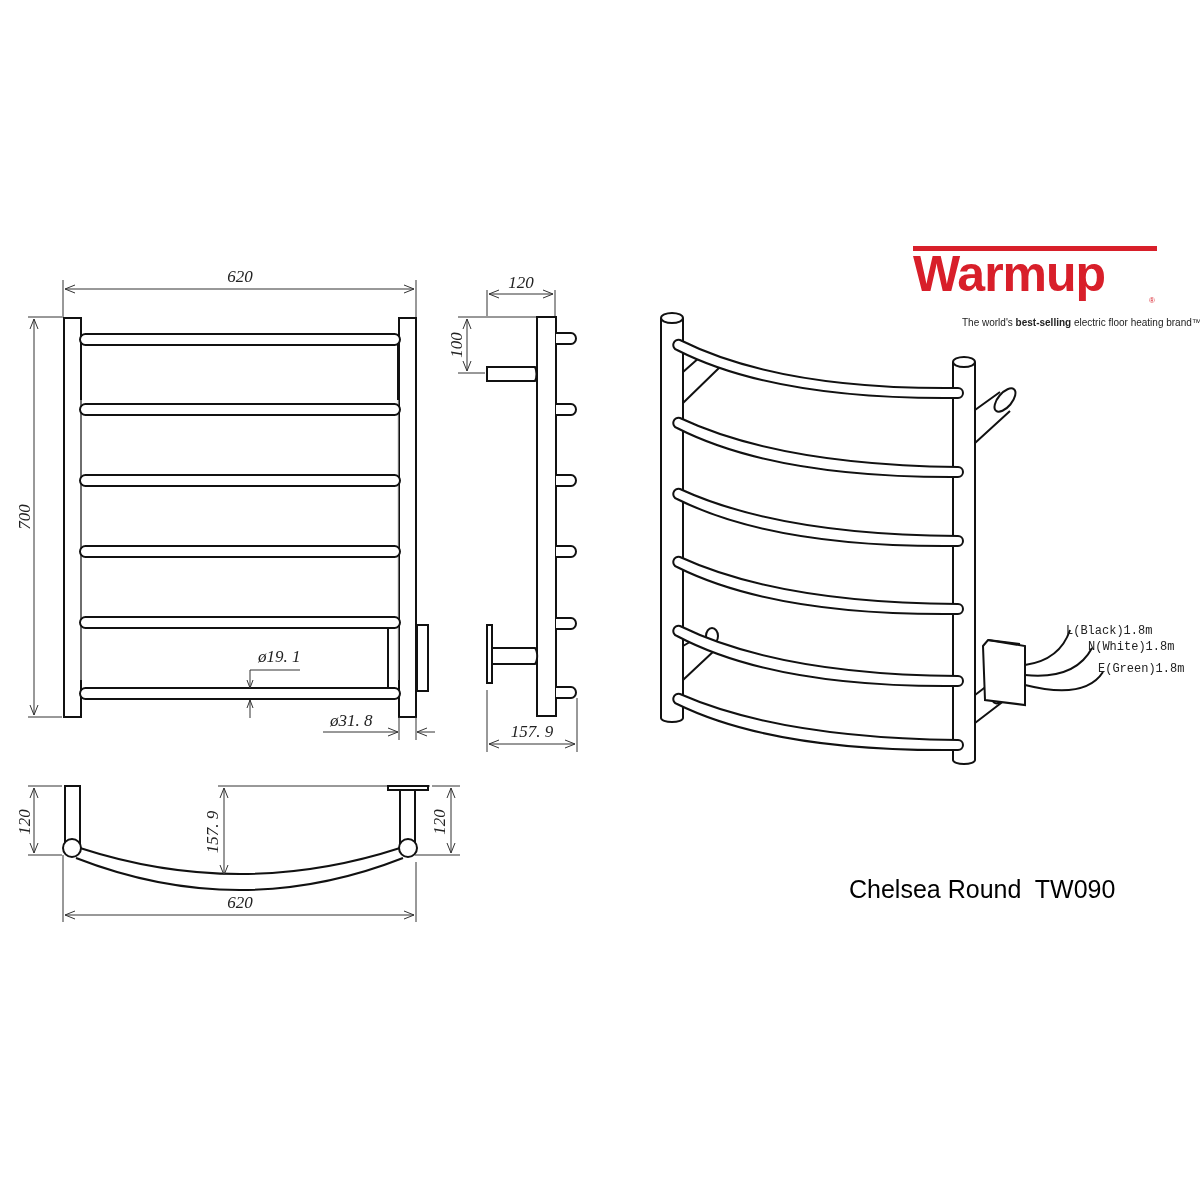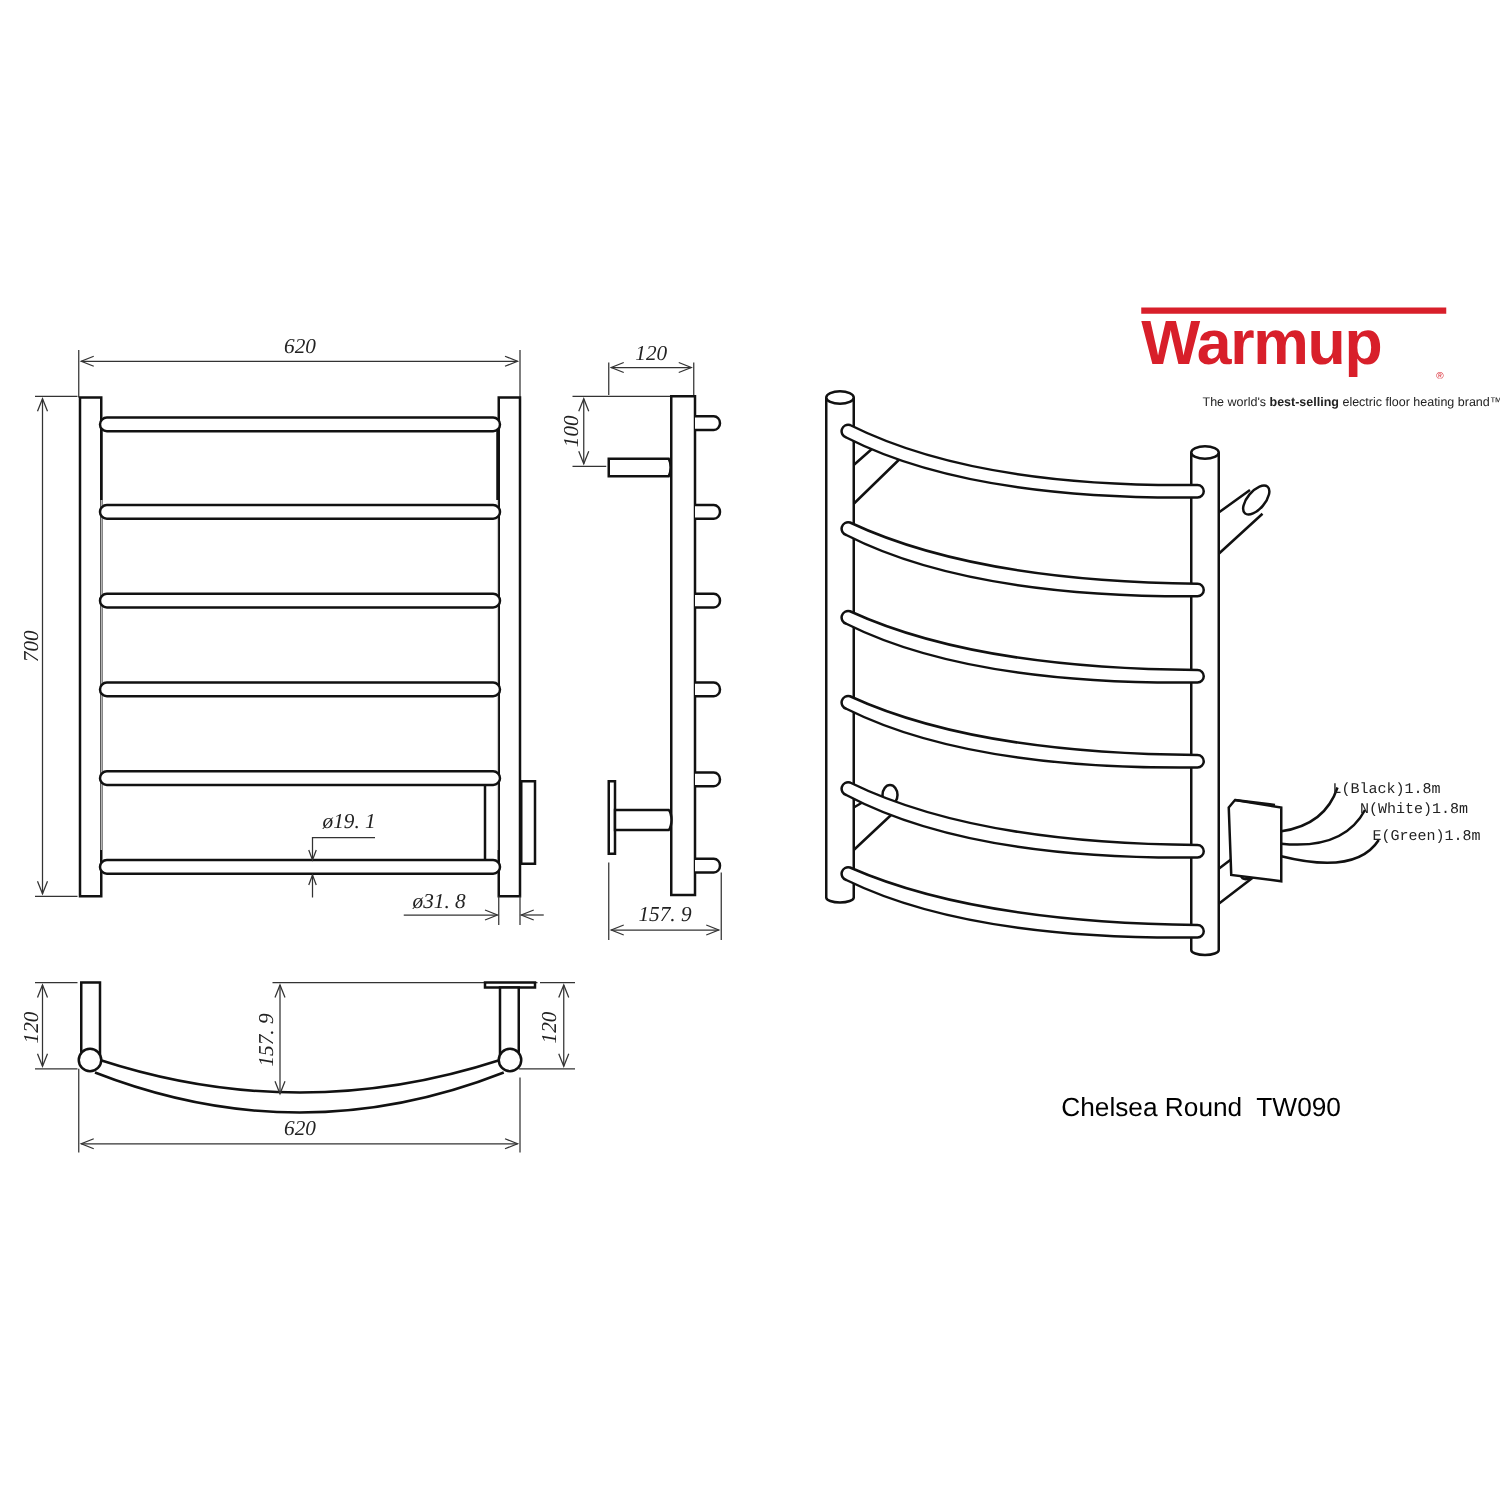--- a/index.html
+++ b/index.html
@@ -10,21 +10,21 @@
   .thin{stroke:#333;stroke-width:1;fill:none;}
   .faint{stroke:#ccc;stroke-width:1;fill:none;}
   .dim{font-family:"Liberation Serif",serif;font-style:italic;font-size:17px;fill:#222;}
   .wire{font-family:"Liberation Mono",monospace;font-size:12px;fill:#222;}
   .brand{position:absolute;left:913px;top:246px;width:250px;}
   .brand-bar{height:5px;background:#d81f2a;width:244px;}
   .brand-name{color:#d81f2a;font-family:"Liberation Sans",sans-serif;font-weight:bold;font-size:50px;letter-spacing:-1px;line-height:50px;margin-top:-2px;}
   .brand-reg{position:absolute;left:236px;top:50px;color:#d81f2a;font-size:8px;}
   .tagline{position:absolute;left:962px;top:317px;font-size:10px;color:#222;white-space:nowrap;}
   .tagline b{font-weight:bold;}
-  .product-title{position:absolute;left:849px;top:875px;font-size:21px;color:#000;white-space:nowrap;}
+  .product-title{position:absolute;left:849px;top:875px;font-size:25px;color:#000;white-space:nowrap;}
 </style>
 </head>
 <body>
 
 <svg width="1200" height="1200" viewBox="0 0 1200 1200">
 
   <g>
 
     <line class="thin" x1="63" y1="280" x2="63" y2="318"></line>
     <line class="thin" x1="416" y1="280" x2="416" y2="318"></line>

